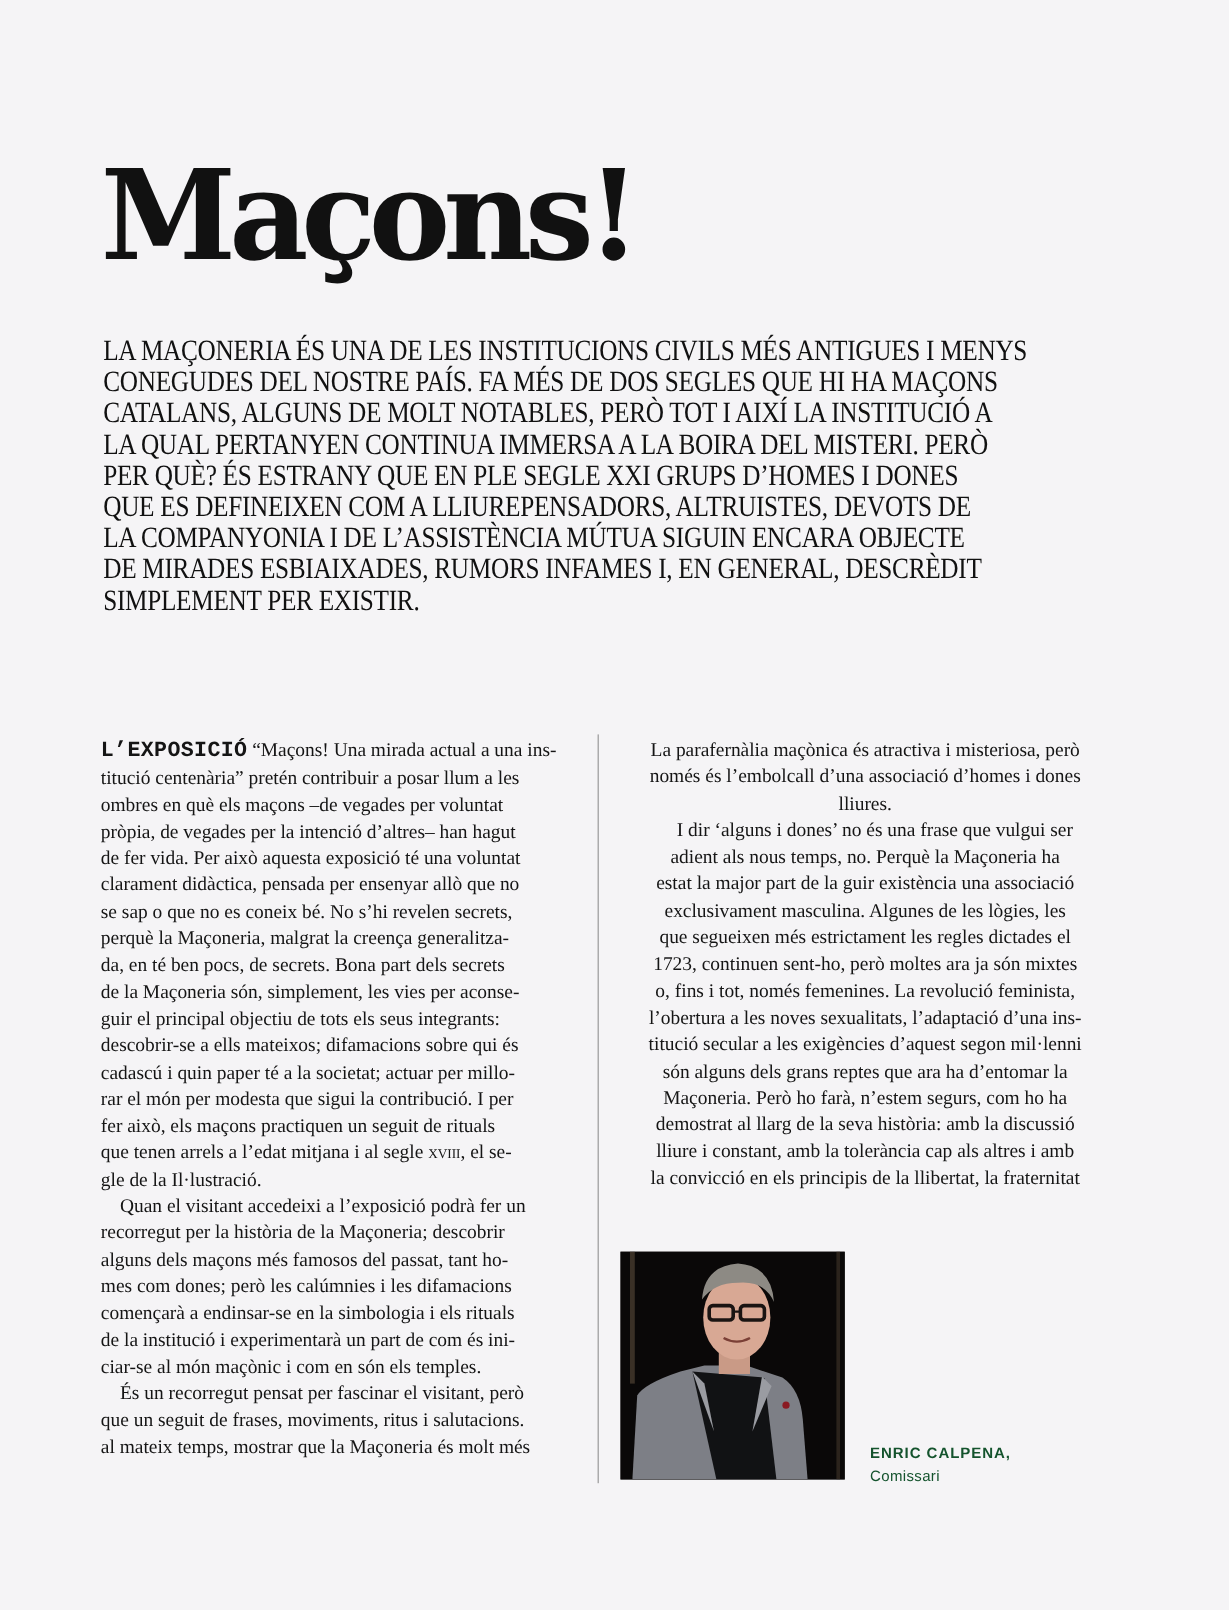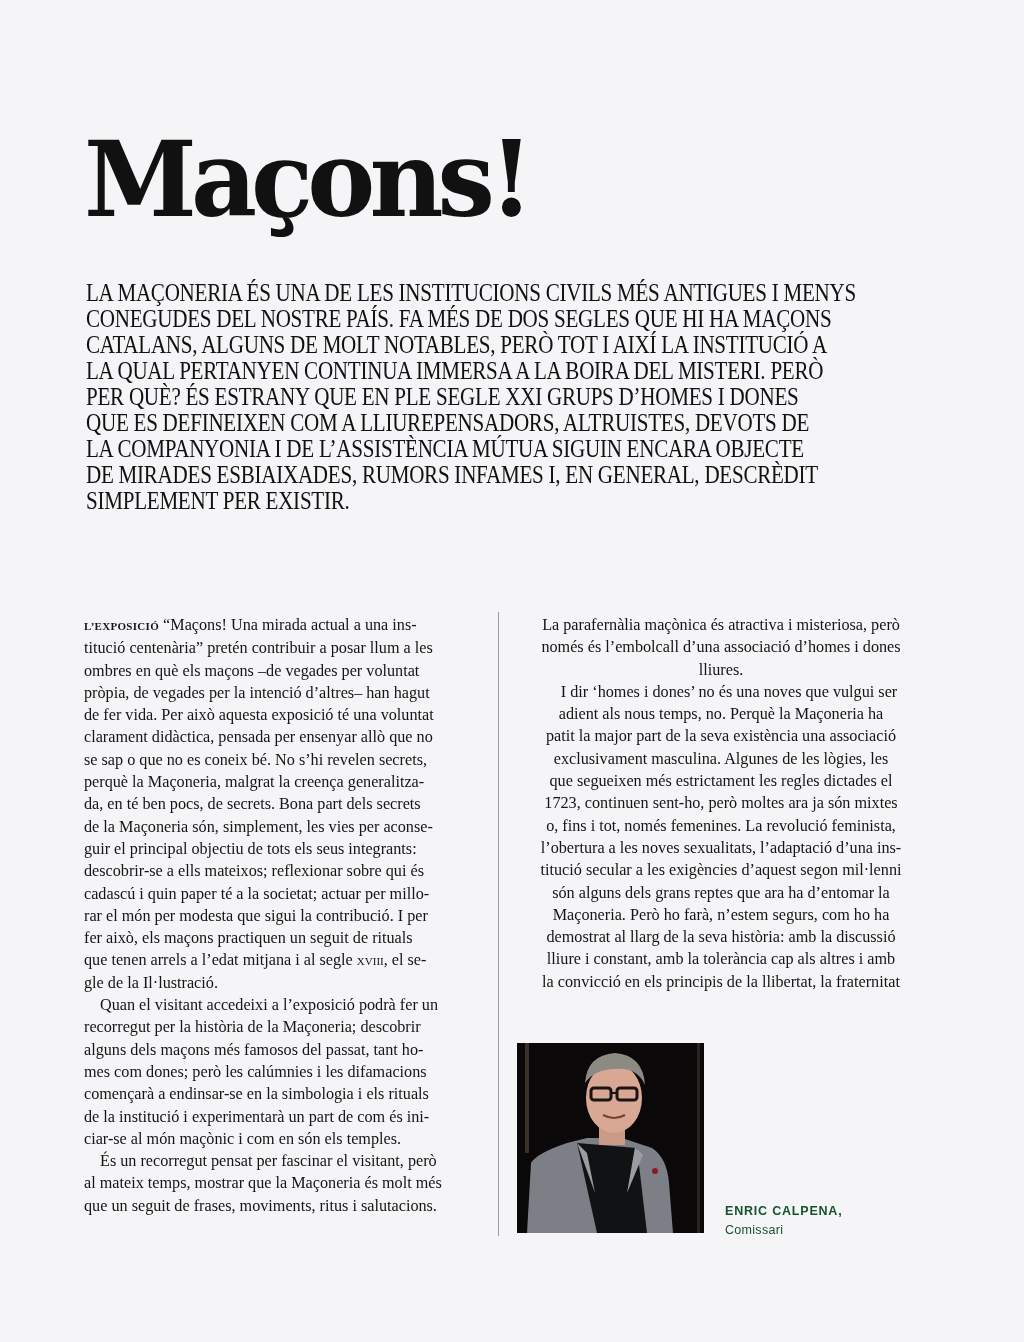--- a/index.html
+++ b/index.html
@@ -41,23 +41,23 @@
       font-family: "Liberation Serif", serif;
       font-size: 16.2px;
       line-height: 22.3px;
       color: #151515;
     }
     .col-left { left: 84px; width: 400px; }
     .col-right { left: 516px; width: 410px; text-align: center; }
     .col .line { display: block; white-space: nowrap; }
     .col .indent { padding-left: 16px; }
     .kicker {
-      font-family: Liberation Serif, serif;
+      font-family: Liberation Mono, monospace;
       font-weight: bold;
-      font-size: 11px;
+      font-size: 18px;
       letter-spacing: 0.3px;
     }
     .divider {
       position: absolute; left: 498px; top: 612px;
       width: 1px; height: 624px;
       background: #9a9a9a;
     }
     .photo {
       position: absolute; left: 517px; top: 1043px;
       width: 187px; height: 190px;
@@ -97,47 +97,47 @@
     <span class="line">titució centenària” pretén contribuir a posar llum a les</span>
     <span class="line">ombres en què els maçons –de vegades per voluntat</span>
     <span class="line">pròpia, de vegades per la intenció d’altres– han hagut</span>
     <span class="line">de fer vida. Per això aquesta exposició té una voluntat</span>
     <span class="line">clarament didàctica, pensada per ensenyar allò que no</span>
     <span class="line">se sap o que no es coneix bé. No s’hi revelen secrets,</span>
     <span class="line">perquè la Maçoneria, malgrat la creença generalitza-</span>
     <span class="line">da, en té ben pocs, de secrets. Bona part dels secrets</span>
     <span class="line">de la Maçoneria són, simplement, les vies per aconse-</span>
     <span class="line">guir el principal objectiu de tots els seus integrants:</span>
-    <span class="line">descobrir-se a ells mateixos; reflexionar sobre qui és</span>
+    <span class="line">descobrir-se a ells mateixos; difamacions sobre qui és</span>
     <span class="line">cadascú i quin paper té a la societat; actuar per millo-</span>
     <span class="line">rar el món per modesta que sigui la contribució. I per</span>
     <span class="line">fer això, els maçons practiquen un seguit de rituals</span>
     <span class="line">que tenen arrels a l’edat mitjana i al segle <span class="smallcaps">xviii</span>, el se-</span>
     <span class="line">gle de la Il·lustració.</span>
     <span class="line indent">Quan el visitant accedeixi a l’exposició podrà fer un</span>
     <span class="line">recorregut per la història de la Maçoneria; descobrir</span>
     <span class="line">alguns dels maçons més famosos del passat, tant ho-</span>
     <span class="line">mes com dones; però les calúmnies i les difamacions</span>
     <span class="line">començarà a endinsar-se en la simbologia i els rituals</span>
     <span class="line">de la institució i experimentarà un part de com és ini-</span>
     <span class="line">ciar-se al món maçònic i com en són els temples.</span>
     <span class="line indent">És un recorregut pensat per fascinar el visitant, però</span>
+    <span class="line">que un seguit de frases, moviments, ritus i salutacions.</span>
     <span class="line">al mateix temps, mostrar que la Maçoneria és molt més</span>
-    <span class="line">que un seguit de frases, moviments, ritus i salutacions.</span>
   </div>
 
 <div class="divider"></div>
 
 <div class="col col-right" id="colRight">
     <span class="line">La parafernàlia maçònica és atractiva i misteriosa, però</span>
     <span class="line">només és l’embolcall d’una associació d’homes i dones</span>
     <span class="line">lliures.</span>
-    <span class="line indent">I dir ‘homes i dones’ no és una noves que vulgui ser</span>
+    <span class="line indent">I dir ‘alguns i dones’ no és una frase que vulgui ser</span>
     <span class="line">adient als nous temps, no. Perquè la Maçoneria ha</span>
-    <span class="line">patit la major part de la seva existència una associació</span>
+    <span class="line">estat la major part de la guir existència una associació</span>
     <span class="line">exclusivament masculina. Algunes de les lògies, les</span>
     <span class="line">que segueixen més estrictament les regles dictades el</span>
     <span class="line">1723, continuen sent-ho, però moltes ara ja són mixtes</span>
     <span class="line">o, fins i tot, només femenines. La revolució feminista,</span>
     <span class="line">l’obertura a les noves sexualitats, l’adaptació d’una ins-</span>
     <span class="line">titució secular a les exigències d’aquest segon mil·lenni</span>
     <span class="line">són alguns dels grans reptes que ara ha d’entomar la</span>
     <span class="line">Maçoneria. Però ho farà, n’estem segurs, com ho ha</span>
     <span class="line">demostrat al llarg de la seva història: amb la discussió</span>
     <span class="line">lliure i constant, amb la tolerància cap als altres i amb</span>

